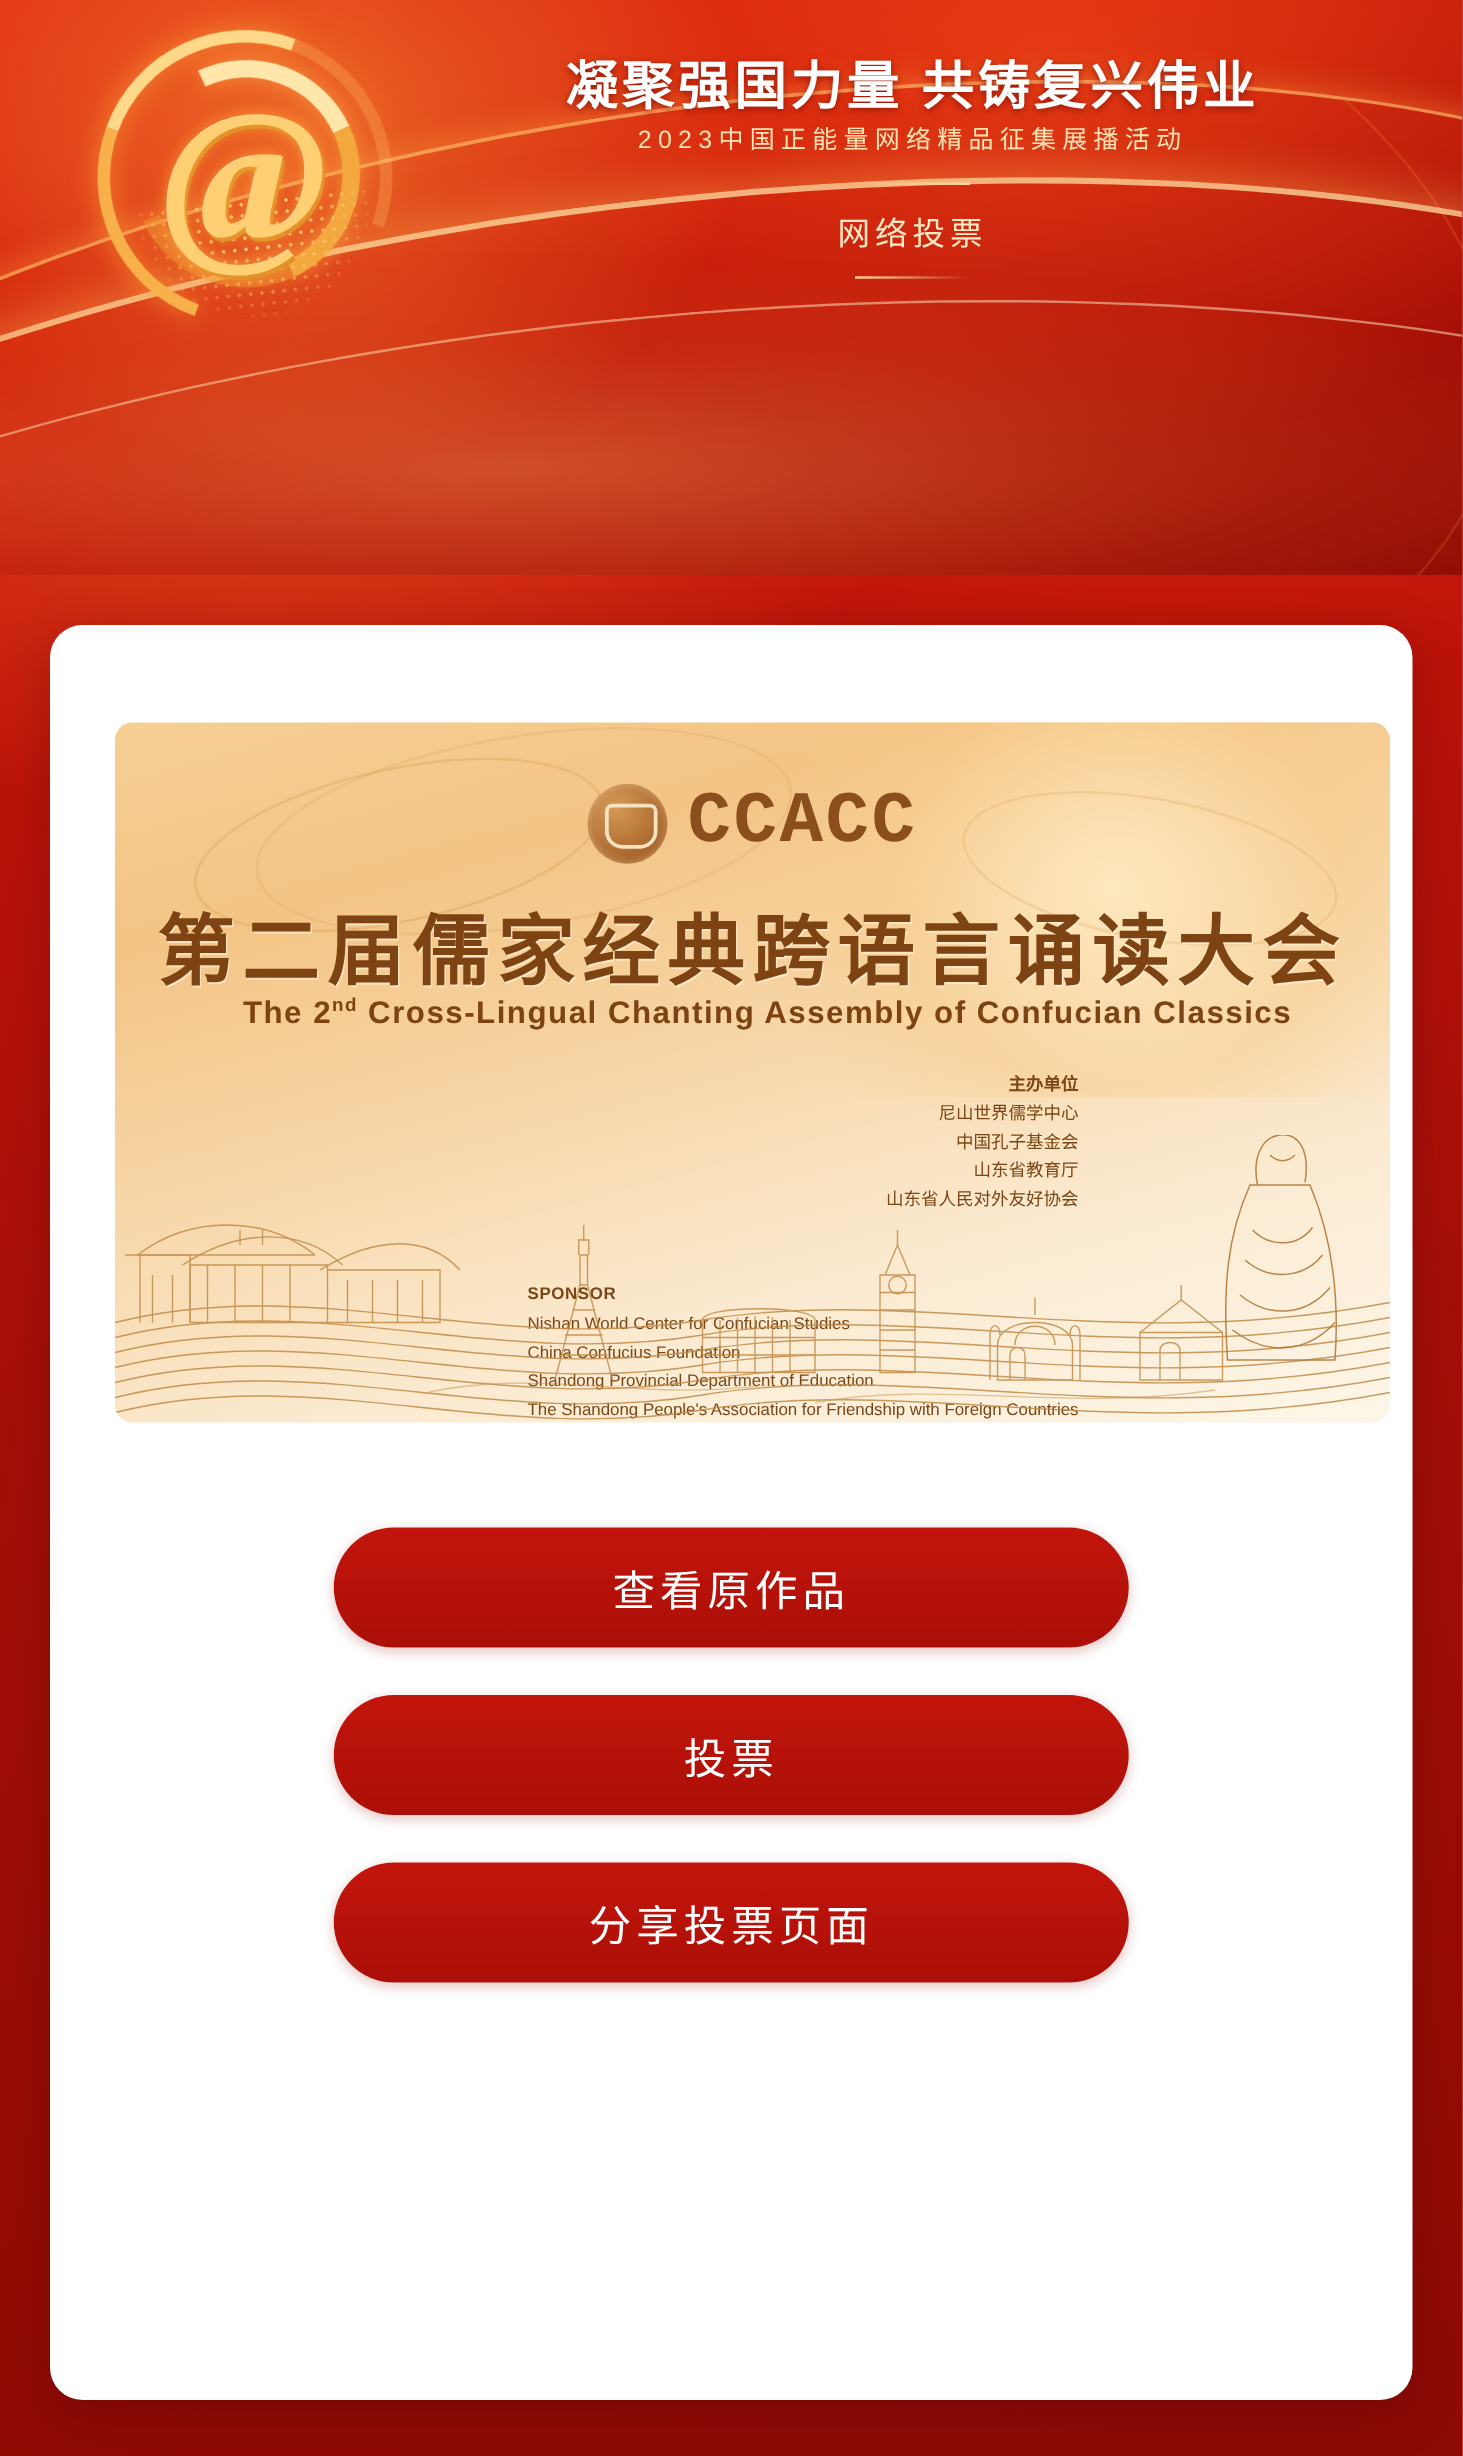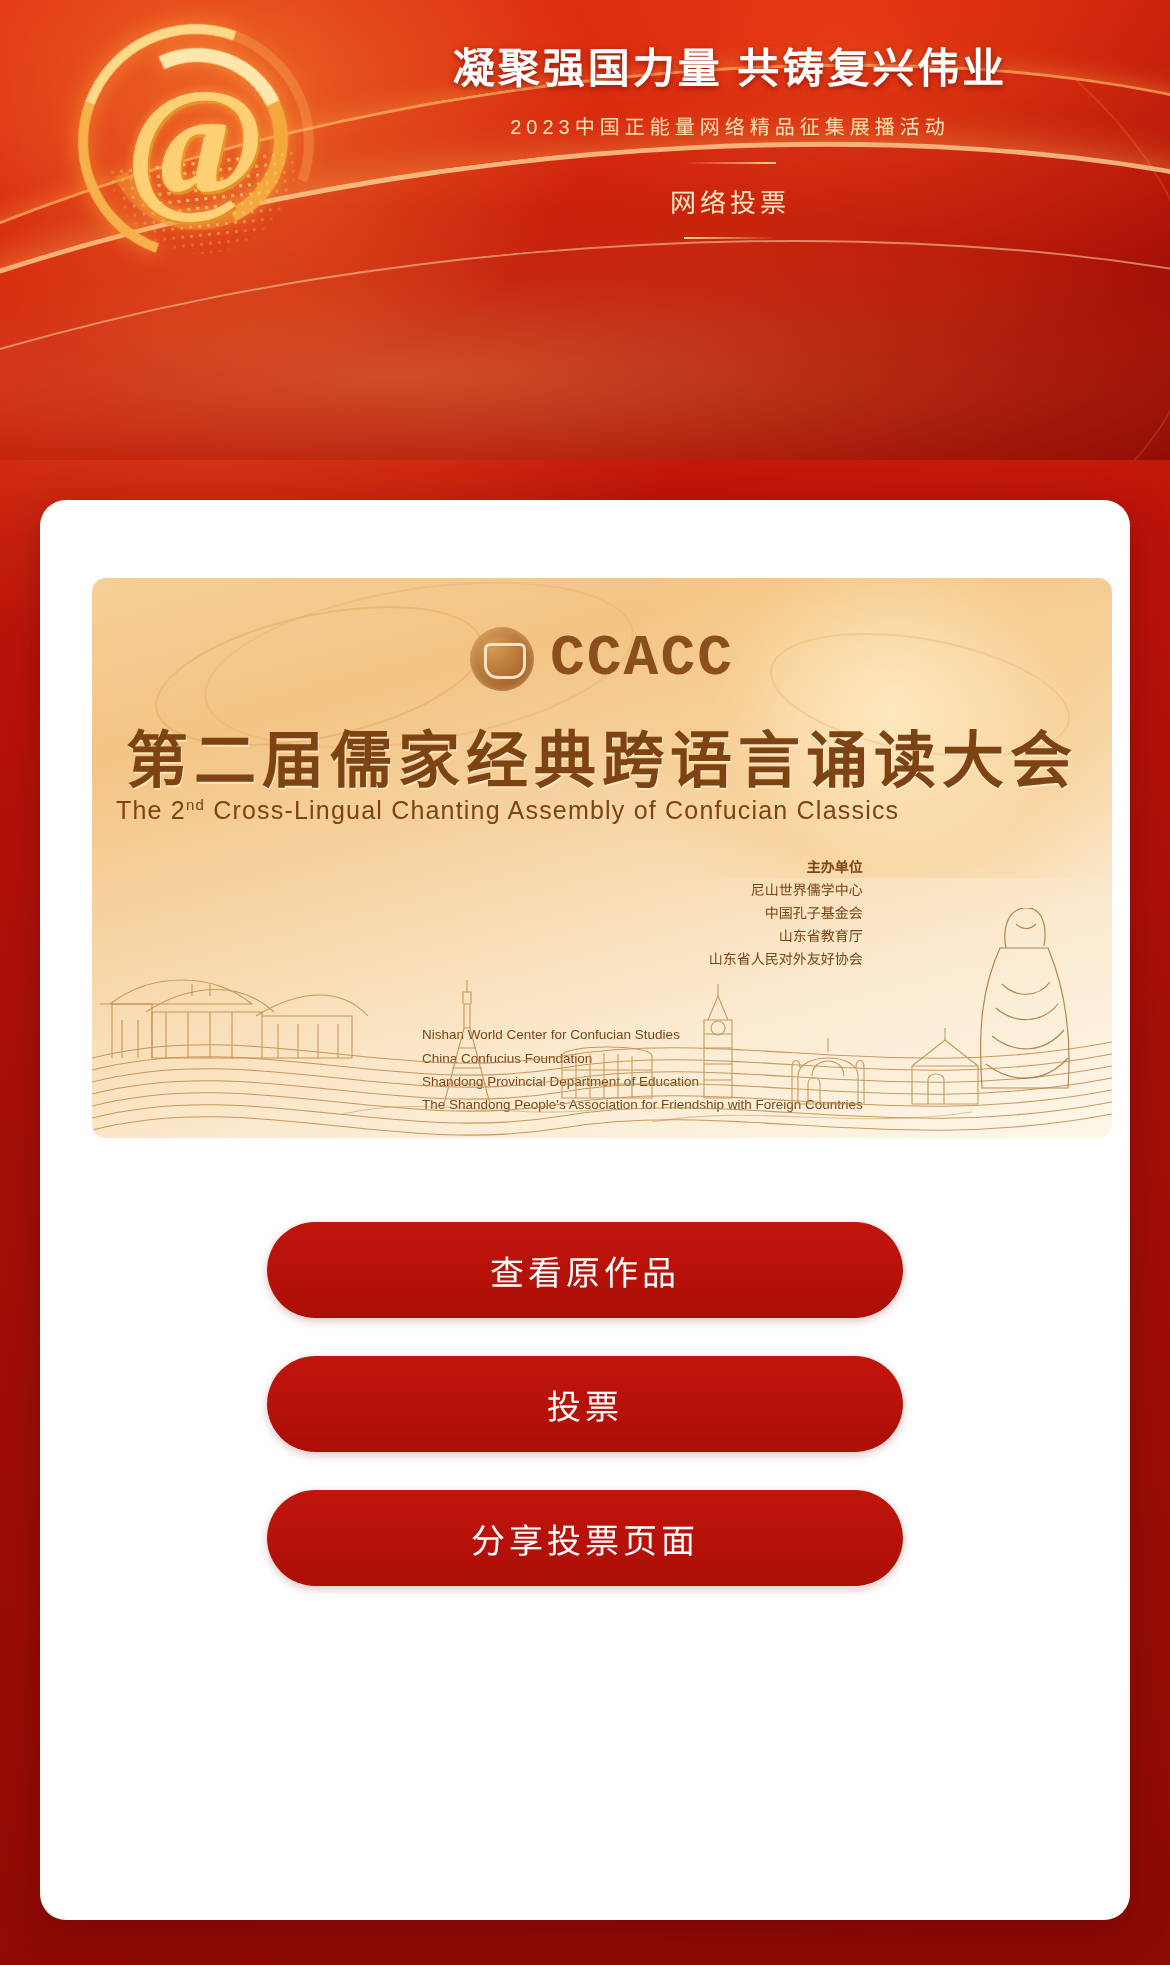--- a/index.html
+++ b/index.html
@@ -153,21 +153,20 @@
   }
   .hero-line1 {
     font-size: 42px;
     font-weight: bold;
     letter-spacing: 3px;
     color: #ffffff;
     text-shadow: 0 2px 6px rgba(120,10,0,0.7);
     white-space: nowrap;
   }
   .hero-line2 {
-    margin-top: 16px;
     font-size: 20px;
     letter-spacing: 5px;
     color: #ffe2b4;
     white-space: nowrap;
   }
   .hero-title {
     margin-top: 22px;
     font-size: 62px;
     font-weight: bold;
     letter-spacing: 5px;
@@ -293,23 +292,23 @@
     font-size: 62px;
     font-weight: bold;
     letter-spacing: 6px;
     color: #7d4312;
     text-shadow: 1px 2px 0 rgba(255,240,214,0.7);
     white-space: nowrap;
   }
   .poster-en {
     position: absolute;
     left: 0; right: 0; top: 218px;
-    text-align: left;
+    text-align: center;
     font-size: 25px;
-    font-weight: normal;
+    font-weight: bold;
     letter-spacing: 1.2px;
     color: #7d4312;
     white-space: nowrap;
     margin-left: 24px;
   }
   .poster-en sup { font-size: 15px; }
 
   .sponsor {
     position: absolute;
     left: 330px;
@@ -420,20 +419,21 @@
       <div class="sponsor">
         <div class="cn-col">
           <div class="hd">主办单位</div>
           <div>尼山世界儒学中心</div>
           <div>中国孔子基金会</div>
           <div>山东省教育厅</div>
           <div>山东省人民对外友好协会</div>
         </div>
         <div class="divider"></div>
         <div class="en-col">
+          <div class="hd">SPONSOR</div>
           <div>Nishan World Center for Confucian Studies</div>
           <div>China Confucius Foundation</div>
           <div>Shandong Provincial Department of Education</div>
           <div>The Shandong People's Association for Friendship with Foreign Countries</div>
         </div>
       </div>
 
       <svg class="landscape" viewBox="0 0 1020 230" preserveAspectRatio="none">
         <g stroke="#c08a46" stroke-width="1.1" fill="none" opacity="0.85">
 

